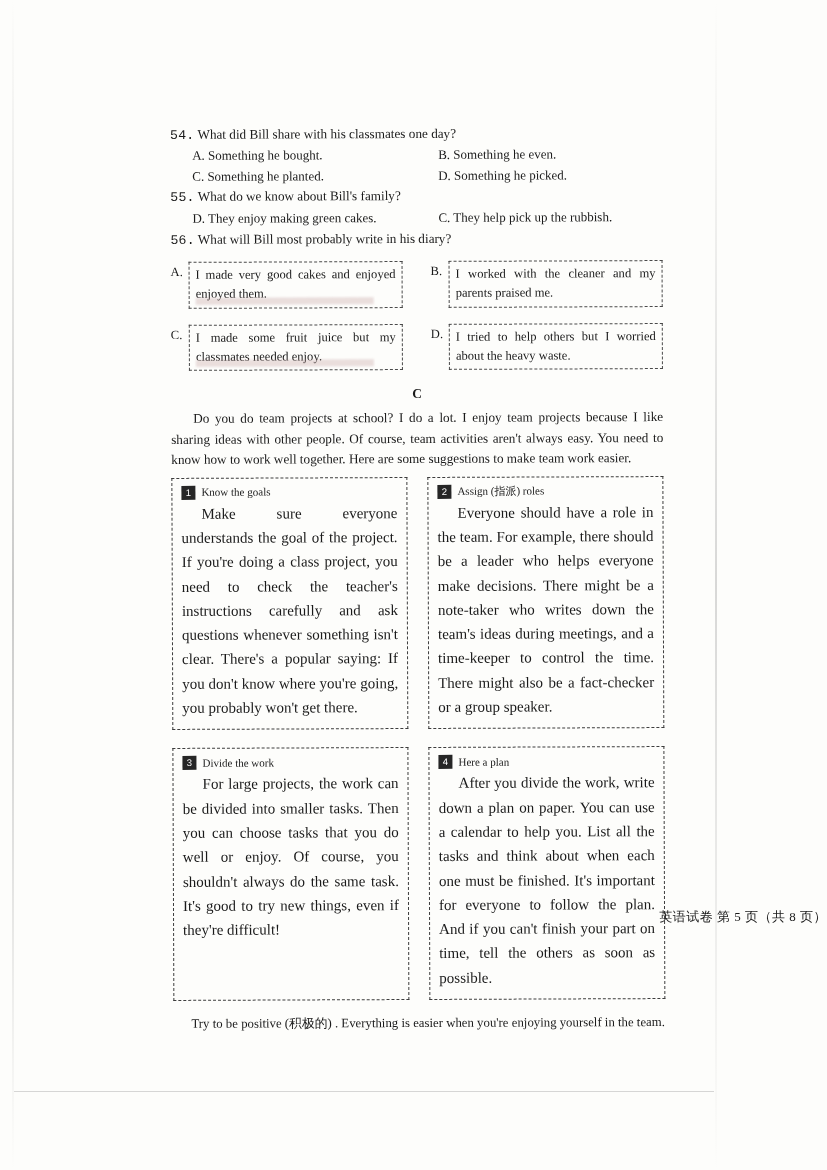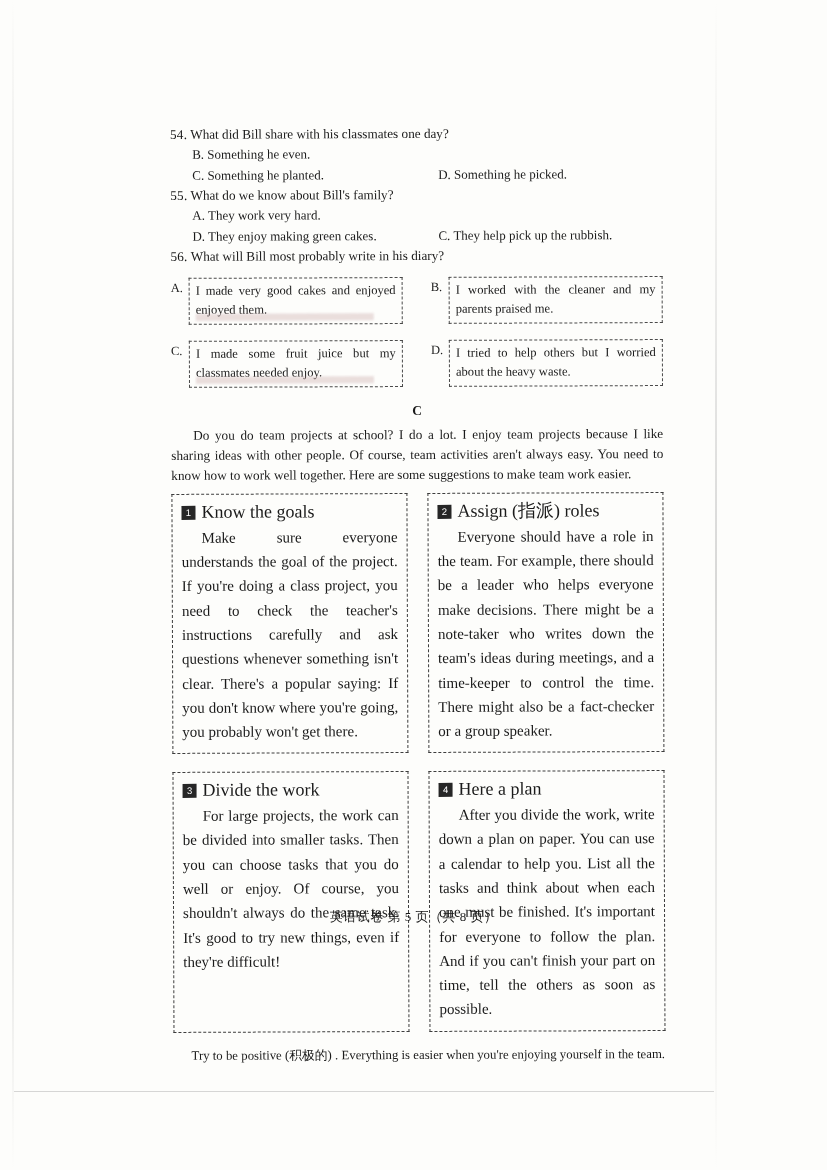--- a/index.html
+++ b/index.html
@@ -49,21 +49,21 @@
     width: 492px;
   }
 
   
   .q {
     font-size: 13.2px;
     line-height: 1.45;
     margin: 0 0 1px 0;
     white-space: nowrap;
   }
-  .q .num { letter-spacing: .2px; }
+  .q .num { letter-spacing: .2px; font-family: Liberation Mono, monospace; }
   .opts {
     display: flex;
     font-size: 13px;
     line-height: 1.5;
     margin: 0 0 1px 0;
   }
   .opts .col {
     width: 50%;
     padding-left: 22px;
     box-sizing: border-box;
@@ -150,21 +150,21 @@
     width: 14px;
     height: 14px;
     background: #262626;
     color: #fff;
     font-family: "Liberation Sans", sans-serif;
     font-size: 9.5px;
     line-height: 14px;
     text-align: center;
   }
   .card-title {
-    font-size: 18px;
+    font-size: 11px;
     line-height: 1.2;
   }
   .card-body {
     font-size: 15px;
     line-height: 1.62;
     text-align: justify;
   }
   .card-body .indent { display: inline-block; width: 20px; }
 
   .closing {
@@ -173,21 +173,21 @@
     line-height: 1.5;
     text-align: justify;
   }
   .closing .indent { display: inline-block; width: 18px; }
 
   .footer {
     position: absolute;
     left: 0;
     top: 908px;
     width: 827px;
-    text-align: center;
+    text-align: right;
     font-size: 13px;
     letter-spacing: .5px;
   }
   
   .skew { transform: rotate(-0.22deg); transform-origin: 50% 0; }
 </style>
 </head>
 <body>
 
 <div class="page">
@@ -195,33 +195,33 @@
   <div class="scan-edge-right"></div>
   <div class="scan-edge-bottom"></div>
 
   <div class="content skew">
 
     <p class="q">
       <span class="num">54.</span>
       <span>What did Bill share with his classmates one day?</span>
     </p>
     <div class="opts">
+      <div class="col">A. Something he bought.</div>
       <div class="col">B. Something he even.</div>
     </div>
     <div class="opts">
       <div class="col">C. Something he planted.</div>
       <div class="col">D. Something he picked.</div>
     </div>
 
     <p class="q">
       <span class="num">55.</span>
       <span>What do we know about Bill's family?</span>
     </p>
     <div class="opts">
-      <div class="col">A. They work very hard.</div>
     </div>
     <div class="opts">
       <div class="col">D. They enjoy making green cakes.</div>
       <div class="col">C. They help pick up the rubbish.</div>
     </div>
 
     <p class="q">
       <span class="num">56.</span>
       <span>What will Bill most probably write in his diary?</span>
     </p>

